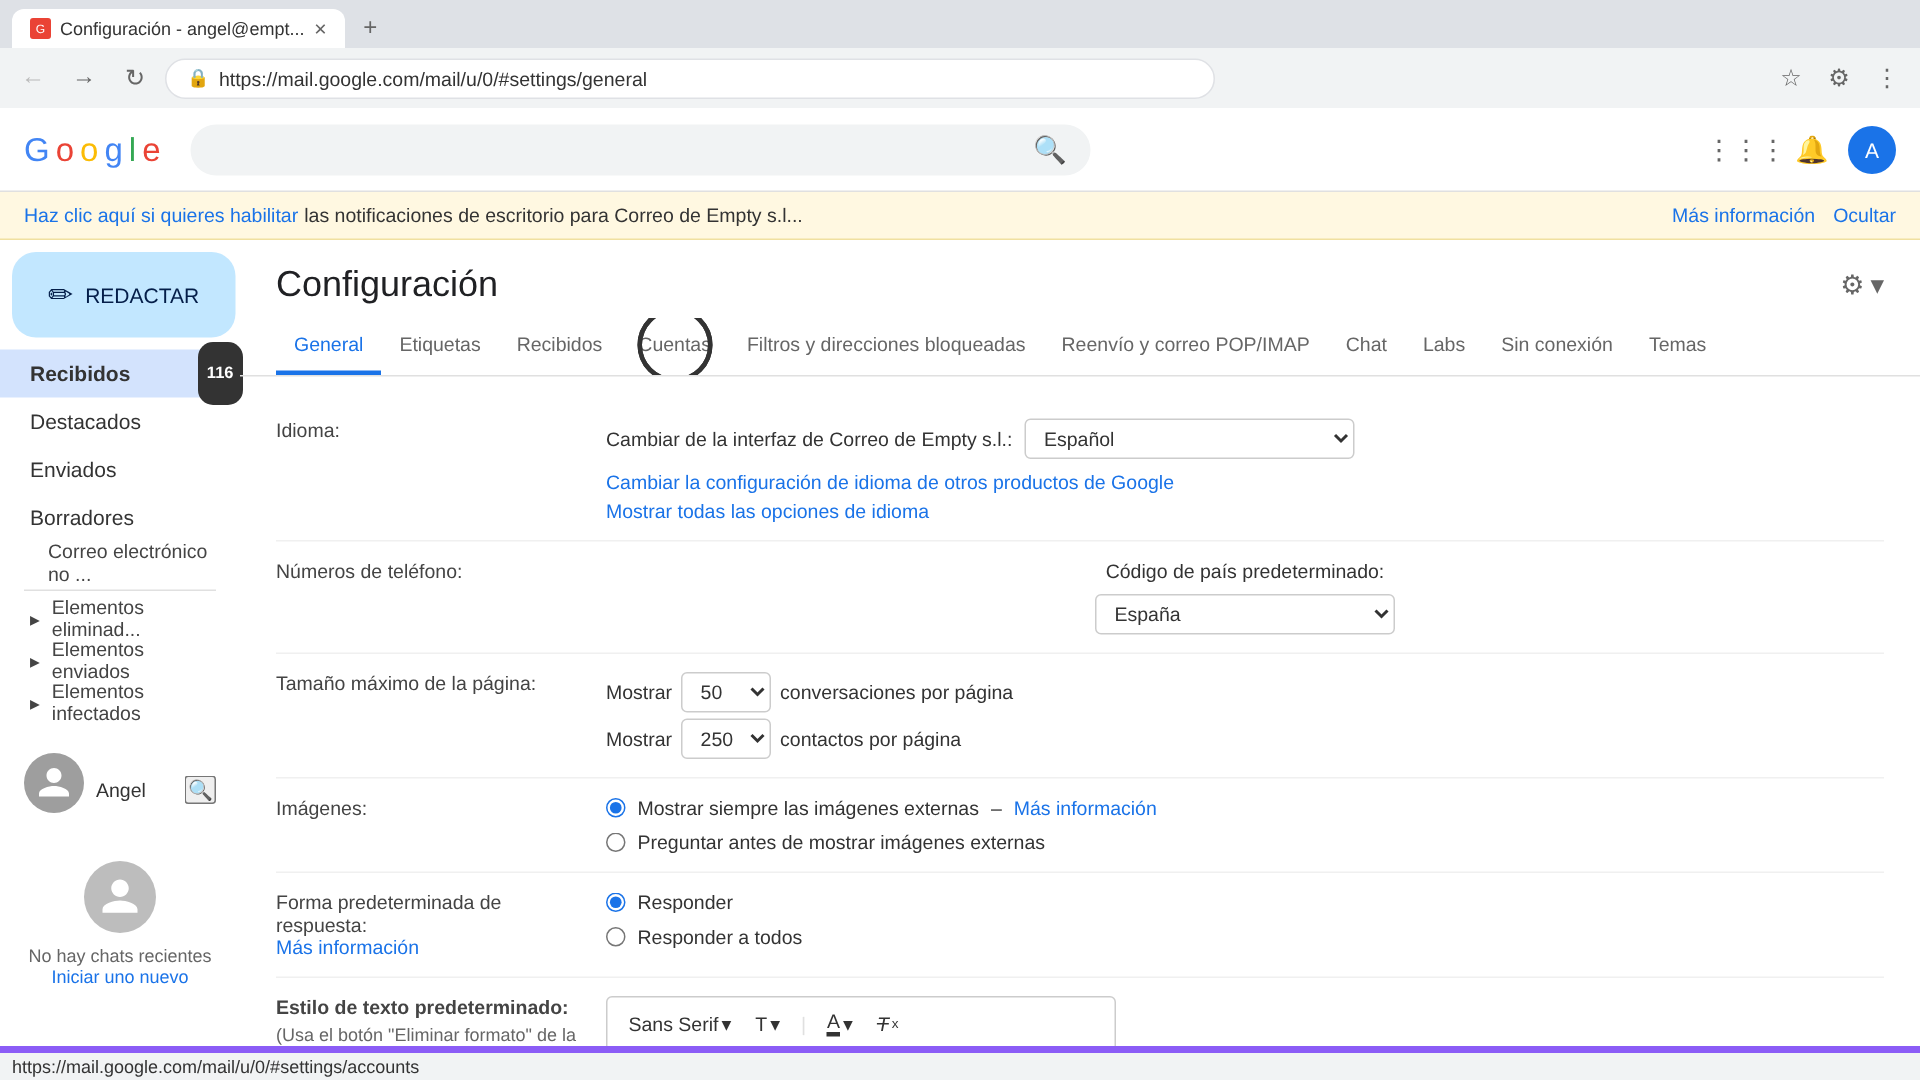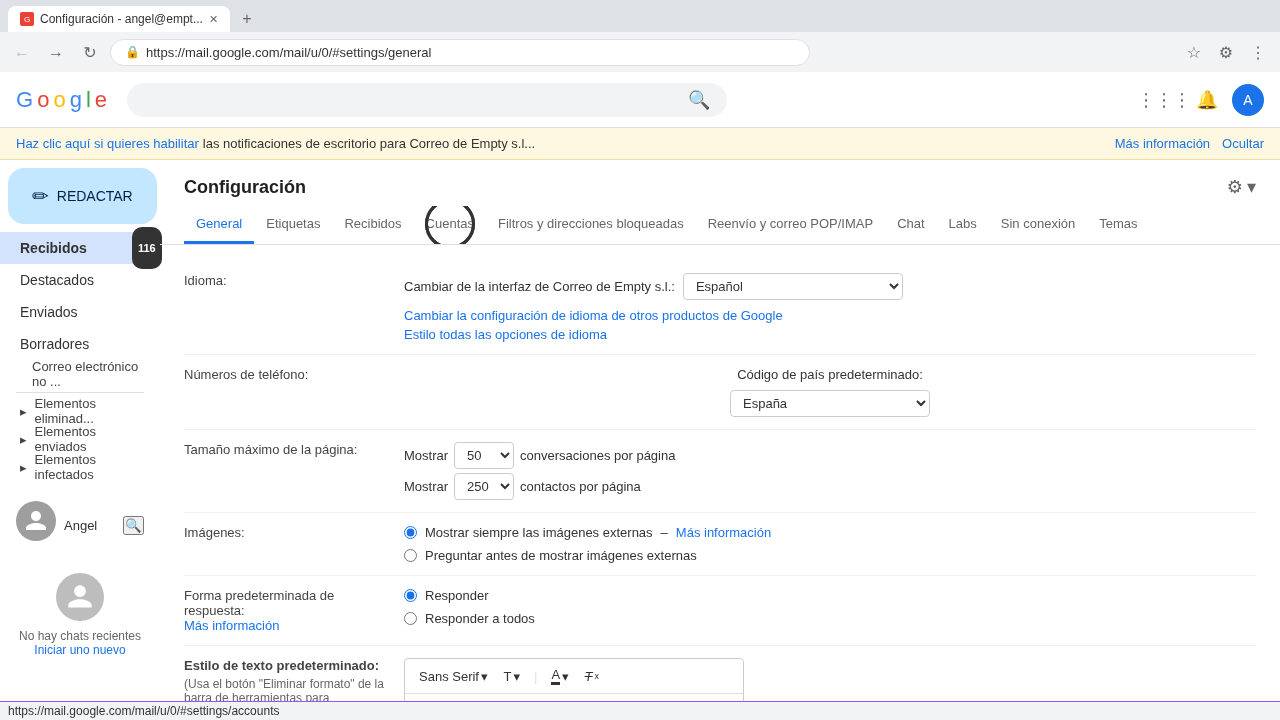--- a/index.html
+++ b/index.html
@@ -60,21 +60,21 @@
     .chat-start-link { color: #1a73e8; font-size: 12px; text-decoration: none; cursor: pointer; }
     .chat-user-row { display: flex; align-items: center; gap: 8px; padding: 4px 8px; margin-bottom: 4px; }
     .chat-user-name { font-size: 13px; font-weight: 500; }
     .chat-search-btn { margin-left: auto; cursor: pointer; color: #666; }
 
     
     .content-area { flex: 1; padding: 0; }
 
     
     .settings-header { display: flex; align-items: center; justify-content: space-between; padding: 16px 24px 8px; }
-    .settings-title { font-size: 18px; color: #202124; font-weight: 700; }
+    .settings-title { font-size: 24px; color: #202124; font-weight: 400; }
     .settings-gear { background: none; border: none; cursor: pointer; color: #666; font-size: 18px; display: flex; align-items: center; gap: 4px; }
 
     
     .settings-tabs { display: flex; border-bottom: 1px solid #e0e0e0; padding: 0 24px; overflow-x: auto; }
     .settings-tab { padding: 10px 12px; font-size: 13px; color: #666; cursor: pointer; border-bottom: 3px solid transparent; white-space: nowrap; text-decoration: none; }
     .settings-tab.active { color: #1a73e8; border-bottom-color: #1a73e8; font-weight: 500; }
     .settings-tab.circled { position: relative; }
     .settings-tab.circled::before {
       content: '';
       position: absolute;
@@ -103,21 +103,21 @@
     .settings-link { color: #1a73e8; font-size: 13px; text-decoration: none; cursor: pointer; }
 
     
     .text-style-container { border: 1px solid #ccc; border-radius: 4px; max-width: 340px; }
     .text-style-toolbar { display: flex; align-items: center; gap: 8px; padding: 6px 10px; border-bottom: 1px solid #e0e0e0; }
     .text-style-btn { background: none; border: none; cursor: pointer; font-size: 13px; color: #333; padding: 2px 4px; border-radius: 2px; display: flex; align-items: center; gap: 2px; }
     .text-style-separator { color: #e0e0e0; margin: 0 2px; }
     .text-style-preview { padding: 8px 10px; font-family: 'Times New Roman', serif; font-size: 13px; color: #333; }
 
     
-    .status-bar { position: fixed; bottom: 0; left: 0; background: #f1f3f4; border-top: 1px solid #8b5cf6; padding: 2px 8px; font-size: 12px; color: #333; width: 100%; }
+    .status-bar { position: fixed; bottom: 0; left: 0; background: #f1f3f4; border-top: 5px solid #8b5cf6; padding: 2px 8px; font-size: 12px; color: #333; width: 100%; }
   </style>
 </head>
 <body>
 
 <div class="browser-chrome">
   <div class="tab-bar">
     <div class="tab">
       <span class="tab-favicon">G</span>
       <span>Configuración - angel@empt...</span>
       <span class="tab-close">✕</span>
@@ -263,21 +263,21 @@
           <div class="settings-value">
             <div style="display:flex; align-items:center; gap:8px; flex-wrap:wrap;">
               <span>Cambiar de la interfaz de Correo de Empty s.l.:</span>
               <select class="language-select">
                 <option>Español</option>
                 <option>English</option>
               </select>
               <a class="settings-link">Cambiar la configuración de idioma de otros productos de Google</a>
             </div>
             <div style="margin-top:4px;">
-              <a class="settings-link">Estilo todas las opciones de idioma</a>
+              <a class="settings-link">Mostrar todas las opciones de idioma</a>
             </div>
           </div>
         </div>
 
         <div class="settings-row">
           <div class="settings-label">Números de teléfono:</div>
           <div class="settings-value">
             <div style="display:flex; align-items:center; gap:8px;flex-direction:column;">
               <span>Código de país predeterminado:</span>
               <select class="country-select">

